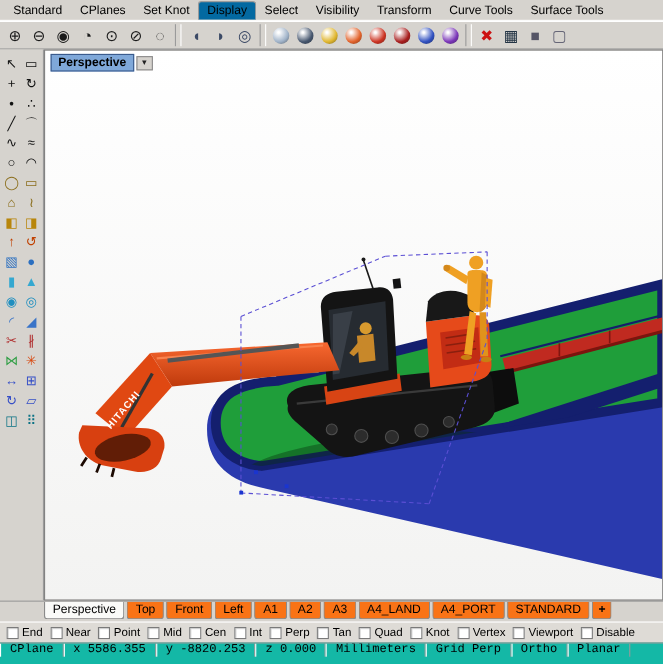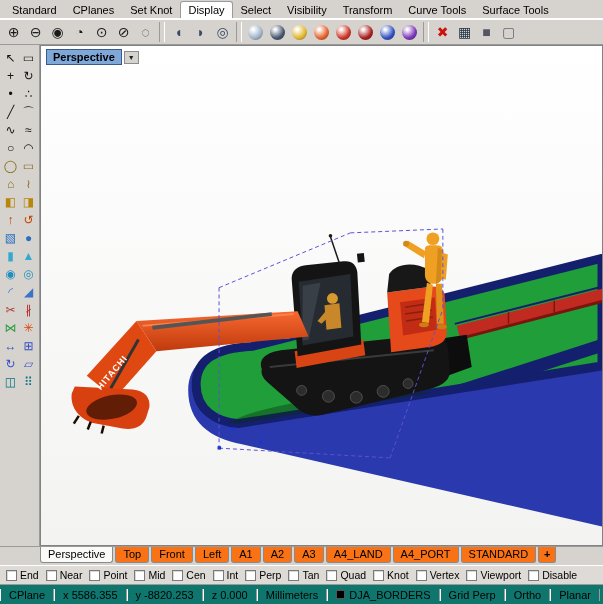--- a/index.html
+++ b/index.html
@@ -3,21 +3,21 @@
 <meta charset="utf-8">
 <style>
   * { box-sizing: border-box; margin: 0; padding: 0; }
   html,body { width:603px; height:604px; }
   body { font-family:"Liberation Sans", sans-serif; background:#d6d3ce; overflow:hidden; }
   .app { width:603px; height:604px; display:flex; flex-direction:column; background:#d6d3ce; }
 
   
   .menubar { height:19px; flex:none; display:flex; align-items:flex-end; padding:1px 2px 0 4px; overflow:hidden; border-bottom:1px solid #ffffff; }
   .mtab { font-size:11px; padding:2px 7px; white-space:nowrap; color:#000; border:1px solid transparent; border-bottom:none; cursor:default; }
-  .mtab.active { background:#ffffff; border-color:#9a9a9a; border-radius:3px 3px 0 0; }
+  .mtab.active { background:#0369a1; border-color:#9a9a9a; border-radius:3px 3px 0 0; }
 
   
   .toolbar { height:26px; flex:none; display:flex; align-items:center; padding:2px 3px; gap:1px; border-top:1px solid #ffffff; border-bottom:1px solid #9a9a9a; overflow:hidden; }
   .ticon { width:21px; height:21px; display:flex; align-items:center; justify-content:center; flex:none; }
   .ticon .g { font-size:14px; line-height:1; }
   .ticon .g.ball { width:15px; height:15px; border-radius:50%; font-size:0; }
   .tsep { width:6px; height:20px; border-left:1px solid #9a9a9a; border-right:1px solid #ffffff; margin:0 2px; flex:none; }
 
   
   .main { flex:1; display:flex; min-height:0; }
@@ -34,21 +34,21 @@
   .vtab { padding:1px 7px 2px; background:#f97316; border:1px solid #8a8a8a; border-top:none; border-radius:0 0 3px 3px; white-space:nowrap; cursor:default; }
   .vtab.active { background:#fafaf8; }
   .vtab.plus { width:18px; text-align:center; font-weight:bold; padding:1px 2px 2px; }
 
   
   .osnapbar { height:19px; flex:none; display:flex; align-items:center; padding-left:6px; font-size:10.5px; background:#dedbd6; border-top:1px solid #ffffff; overflow:hidden; }
   .osnap { display:flex; align-items:center; margin-right:7px; white-space:nowrap; }
   .cb { width:11px; height:11px; background:#ffffff; border:1px solid #7a7a7a; margin-right:3px; flex:none; box-shadow:inset 1px 1px 0 rgba(0,0,0,.15); }
 
   
-  .statusbar { height:20px; flex:none; display:flex; align-items:center; font-size:11px; background:#0f766e; border-top:1px solid #9a9a9a; overflow:hidden; }
+  .statusbar { height:20px; flex:none; display:flex; align-items:flex-start; font-size:11px; background:#14b8a6; border-top:1px solid #9a9a9a; overflow:hidden;font-family:Liberation Mono, monospace; }
   .pane { display:flex; align-items:center; padding:0 8px; border-right:1px solid #9a9a9a; border-left:1px solid #ffffff; white-space:nowrap; }
   .pane .sw { width:9px; height:9px; border:1px solid #555; margin-right:4px; flex:none; }
   .fill { flex:1; }
 </style>
 </head>
 <body>
 
 <div class="app">
 
   <div class="menubar">
@@ -424,23 +424,19 @@
       <span class="oslabel">Disable</span>
     </label>
   </div>
 
   <div class="statusbar">
     <span class="pane">CPlane</span>
     <span class="pane">x 5586.355</span>
     <span class="pane">y -8820.253</span>
     <span class="pane">z 0.000</span>
     <span class="pane">Millimeters</span>
-    <span class="pane">
-        <span class="sw" style="background: rgb(0, 0, 0);"></span>
-        <span>DJA_BORDERS</span>
-      </span>
     <span class="pane">Grid Perp</span>
       <span class="pane">Ortho</span>
       <span class="pane">Planar</span>
     <span class="fill"></span>
   </div>
 
 </div>
 
 </body></html>

